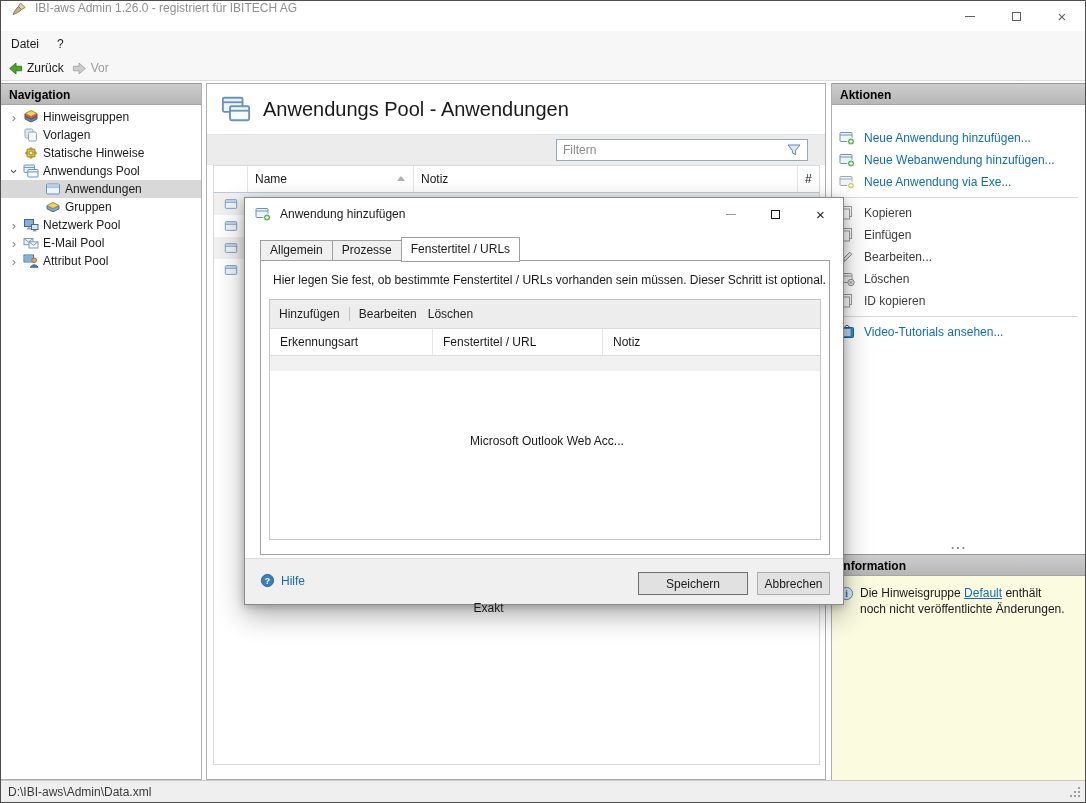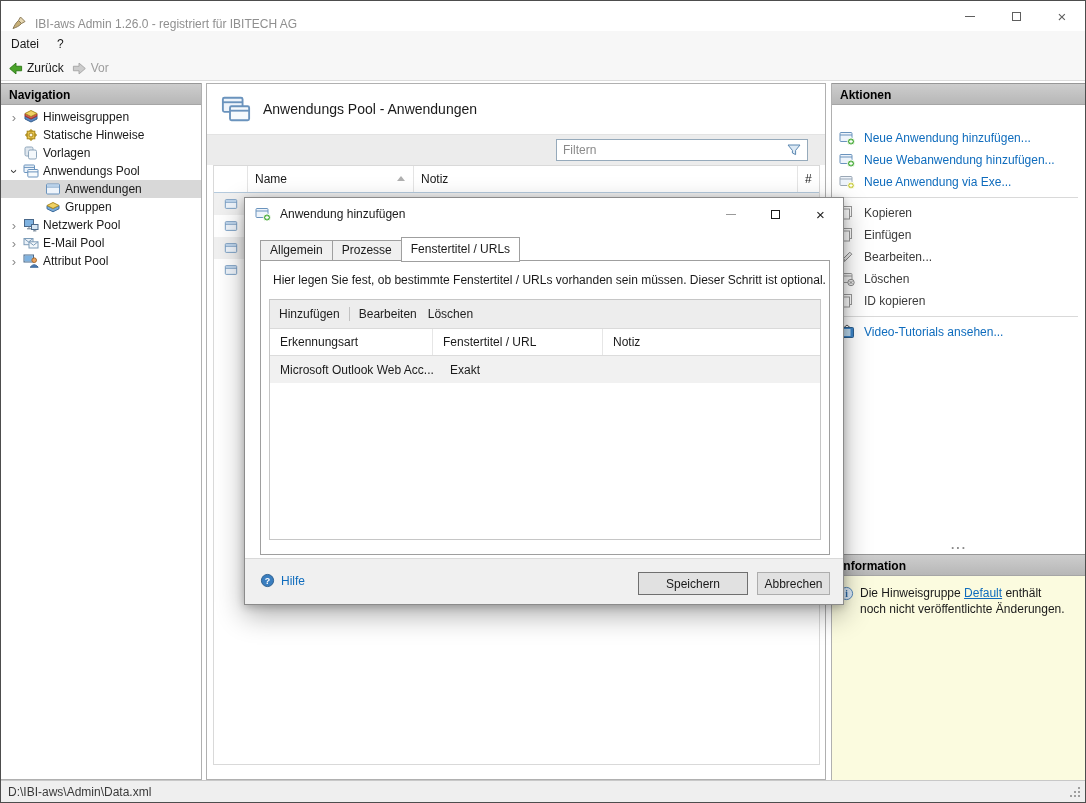--- a/index.html
+++ b/index.html
@@ -2,21 +2,21 @@
 <html><head>
 <meta charset="utf-8">
 <style>
   html,body{margin:0;padding:0;background:#888;}
   .app{
     position:relative;width:1086px;height:803px;background:#ffffff;
     font-family:"Liberation Sans","DejaVu Sans",sans-serif;font-size:12px;color:#1a1a1a;
     border:1px solid #4d4d4d;box-sizing:border-box;overflow:hidden;
   }
   
-  .titlebar{position:absolute;left:0;top:0;width:100%;height:30px;background:#fff;display:flex;align-items:flex-end;}
+  .titlebar{position:absolute;left:0;top:0;width:100%;height:30px;background:#fff;display:flex;align-items:flex-start;}
   .titlebar .appicon{margin:0 8px 0 10px;}
   .titlebar .title{color:#8f8f8f;font-size:12px;}
   .wincontrols{position:absolute;right:0;top:0;height:30px;display:flex;}
   .wbtn{width:46px;height:30px;display:flex;align-items:center;justify-content:center;color:#5f5f5f;}
   .g-min{display:block;width:10px;border-top:1px solid currentColor;}
   .g-max{display:block;width:9px;height:9px;border:1px solid currentColor;box-sizing:border-box;}
   .g-close{font-size:15px;line-height:15px;}
   
   .topstrip{position:absolute;left:0;top:30px;width:100%;height:50px;background:#f7f7f7;border-bottom:1px solid #dcdcdc;box-sizing:border-box;}
   .menubar{height:25px;display:flex;align-items:flex-end;}
@@ -38,21 +38,21 @@
   .exp{width:14px;margin-left:6px;text-align:center;color:#8a8a8a;font-size:13px;line-height:13px;display:inline-block;}
   .exp.open{transform:rotate(90deg);color:#3a3a3a;}
   .exp.none{visibility:hidden;}
   .ti-row.child{padding-left:22px;}
   .ticon{width:16px;height:16px;margin:0 4px 0 2px;flex:0 0 16px;}
   
   .mainpanel{position:absolute;left:205px;top:82px;width:620px;height:697px;background:#fff;
     border:1px solid #b0b0b0;box-sizing:border-box;}
   .mainhdr{height:50px;display:flex;align-items:center;}
   .mainhdr .bigicon{width:30px;height:30px;margin:0 12px 0 14px;}
-  .maintitle{font-size:14px;color:#1a1a1a;}
+  .maintitle{font-size:20px;color:#1a1a1a;}
   .filterstrip{height:30px;background:#ececec;border-top:1px solid #e3e3e3;display:flex;align-items:center;justify-content:flex-end;}
   .filterbox{width:252px;height:22px;margin-right:17px;background:#fff;border:1px solid #96aabb;display:flex;align-items:center;box-sizing:border-box;}
   .filterbox input{flex:1;border:none;outline:none;font:12px "Liberation Sans",sans-serif;padding:0 6px;color:#333;background:transparent;}
   .filterbox input::placeholder{color:#8a8a8a;}
   .filterbox .funnel{width:16px;height:16px;margin-right:5px;flex:0 0 16px;}
   .gridwrap{position:absolute;left:6px;right:5px;top:81px;bottom:14px;border:1px solid #d9d9d9;background:#fff;}
   .ghead{height:26px;display:flex;border-bottom:1px solid #b5cadd;}
   .gcell{display:flex;align-items:center;padding-left:7px;border-right:1px solid #e4e4e4;box-sizing:border-box;color:#1a1a1a;}
   .gc-icon{width:34px;flex:0 0 34px;}
   .gc-name{width:166px;flex:0 0 166px;position:relative;}
@@ -99,21 +99,21 @@
   .ddesc{margin:12px 0 0 12px;color:#1a1a1a;}
   .listbox{position:absolute;left:8px;top:38px;width:552px;height:241px;border:1px solid #c6c6c6;box-sizing:border-box;background:#fff;}
   .ltoolbar{height:28px;background:#ededed;border-bottom:1px solid #dadada;display:flex;align-items:center;}
   .ltb{padding:0 9px;color:#1e1e1e;}
   .ltsep{width:1px;height:14px;background:#c2c2c2;}
   .lhead{height:26px;display:flex;border-bottom:1px solid #dcdcdc;}
   .lcell{display:flex;align-items:center;padding-left:10px;border-right:1px solid #e6e6e6;box-sizing:border-box;}
   .lc1{width:170px;flex:0 0 170px;}
   .lc2{width:163px;flex:0 0 163px;}
   .lc3{flex:1;border-right:none;}
-  .lrow{height:27px;display:flex;align-items:center;background:#f1f1f1;}
+  .lrow{height:15px;display:flex;align-items:center;background:#f1f1f1;flex-direction:column;}
   .lrow .lcell{border-right:none;padding-left:10px;}
   .dfooter{position:absolute;left:0;bottom:0;width:100%;height:46px;background:#f0f0f0;border-top:1px solid #d9d9d9;box-sizing:border-box;}
   .helplink{position:absolute;left:15px;top:14px;display:flex;align-items:center;gap:6px;color:#0f6cbd;}
   .dialogbtn{position:absolute;top:13px;height:23px;background:#e1e1e1;border:1px solid #adadad;
     display:flex;align-items:center;justify-content:center;font-size:12px;color:#1a1a1a;box-sizing:border-box;}
   .btn-save{left:393px;width:110px;border-color:#6f6f6f;}
   .btn-cancel{left:512px;width:73px;}
   .hidden-defs{position:absolute;width:0;height:0;overflow:hidden;}
 </style>
 </head>
@@ -270,30 +270,30 @@
       <div class="ti-row">
         <span class="exp">›</span>
         <svg class="ticon">
             <use href="#sym-stack3"></use>
           </svg>
         <span>Hinweisgruppen</span>
       </div>
       <div class="ti-row">
         <span class="exp none">›</span>
         <svg class="ticon">
+            <use href="#sym-docs"></use>
+          </svg>
+        <span>Vorlagen</span>
+      </div>
+      <div class="ti-row">
+        <span class="exp none">›</span>
+        <svg class="ticon">
             <use href="#sym-gear"></use>
           </svg>
         <span>Statische Hinweise</span>
-      </div>
-      <div class="ti-row">
-        <span class="exp none">›</span>
-        <svg class="ticon">
-            <use href="#sym-docs"></use>
-          </svg>
-        <span>Vorlagen</span>
       </div>
       <div class="ti-row">
         <span class="exp open">›</span>
         <svg class="ticon">
             <use href="#sym-win2"></use>
           </svg>
         <span>Anwendungs Pool</span>
       </div>
       <div class="ti-row child sel">
         <span class="exp none">›</span>

